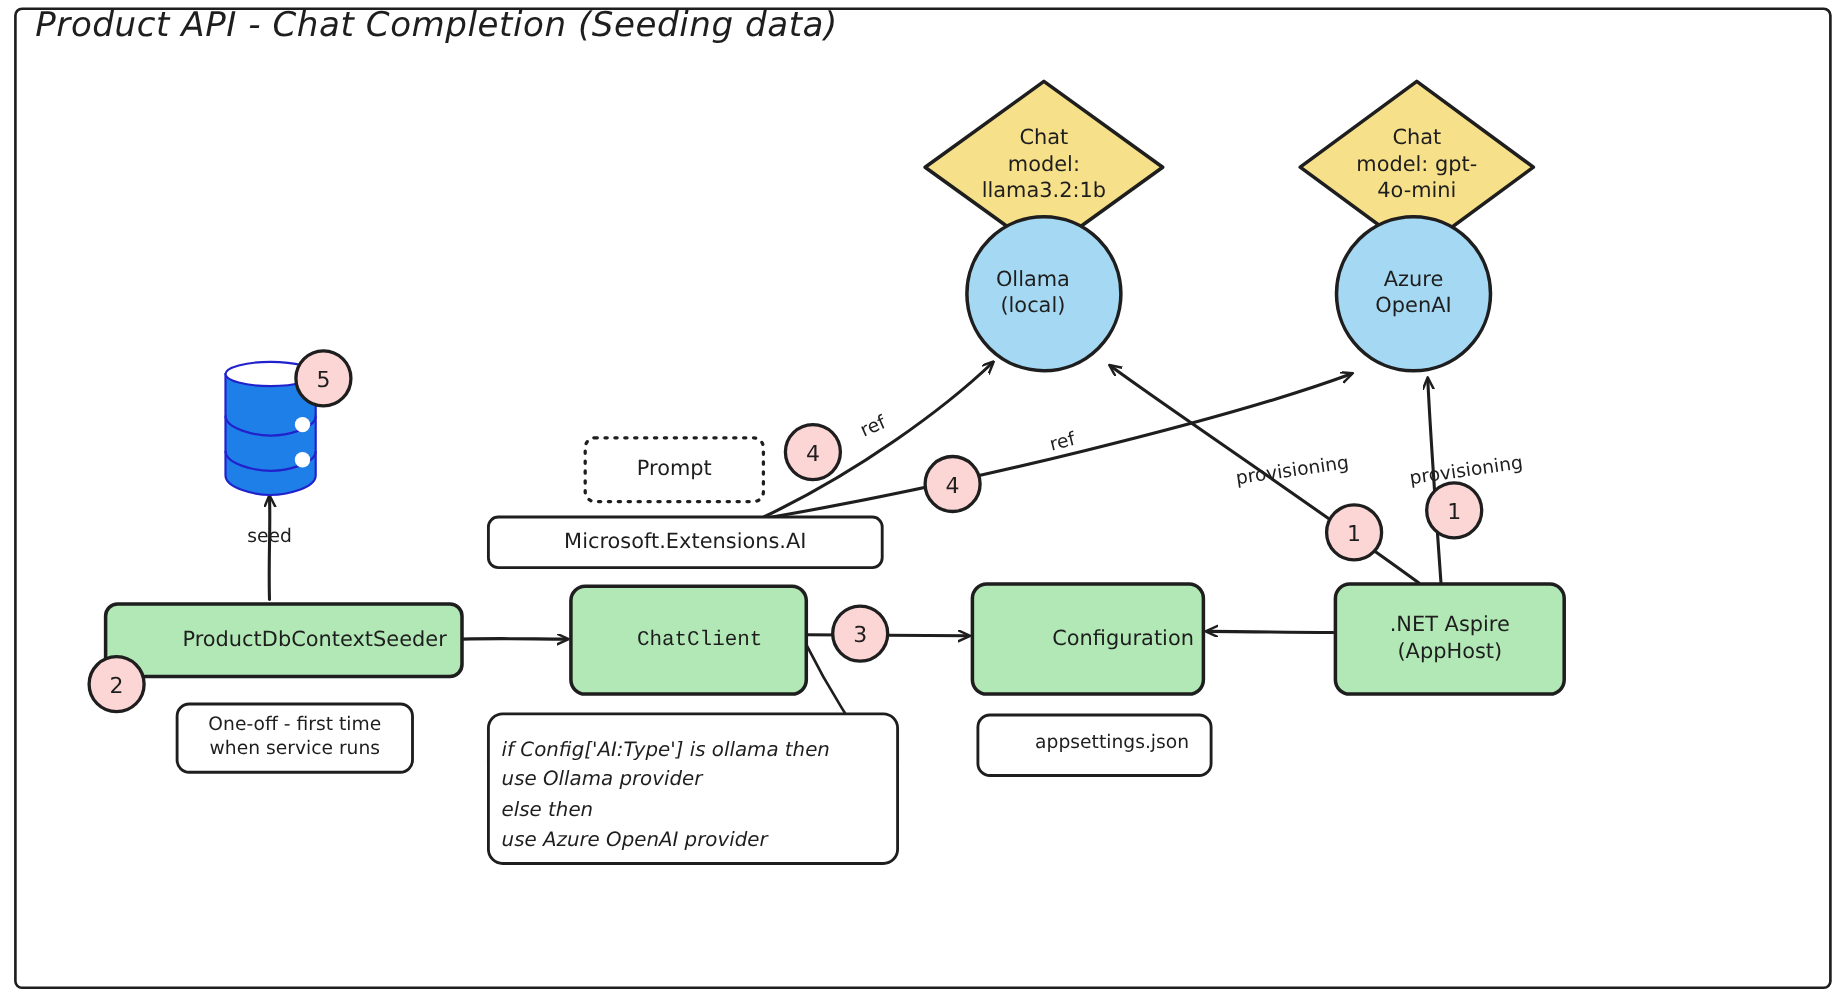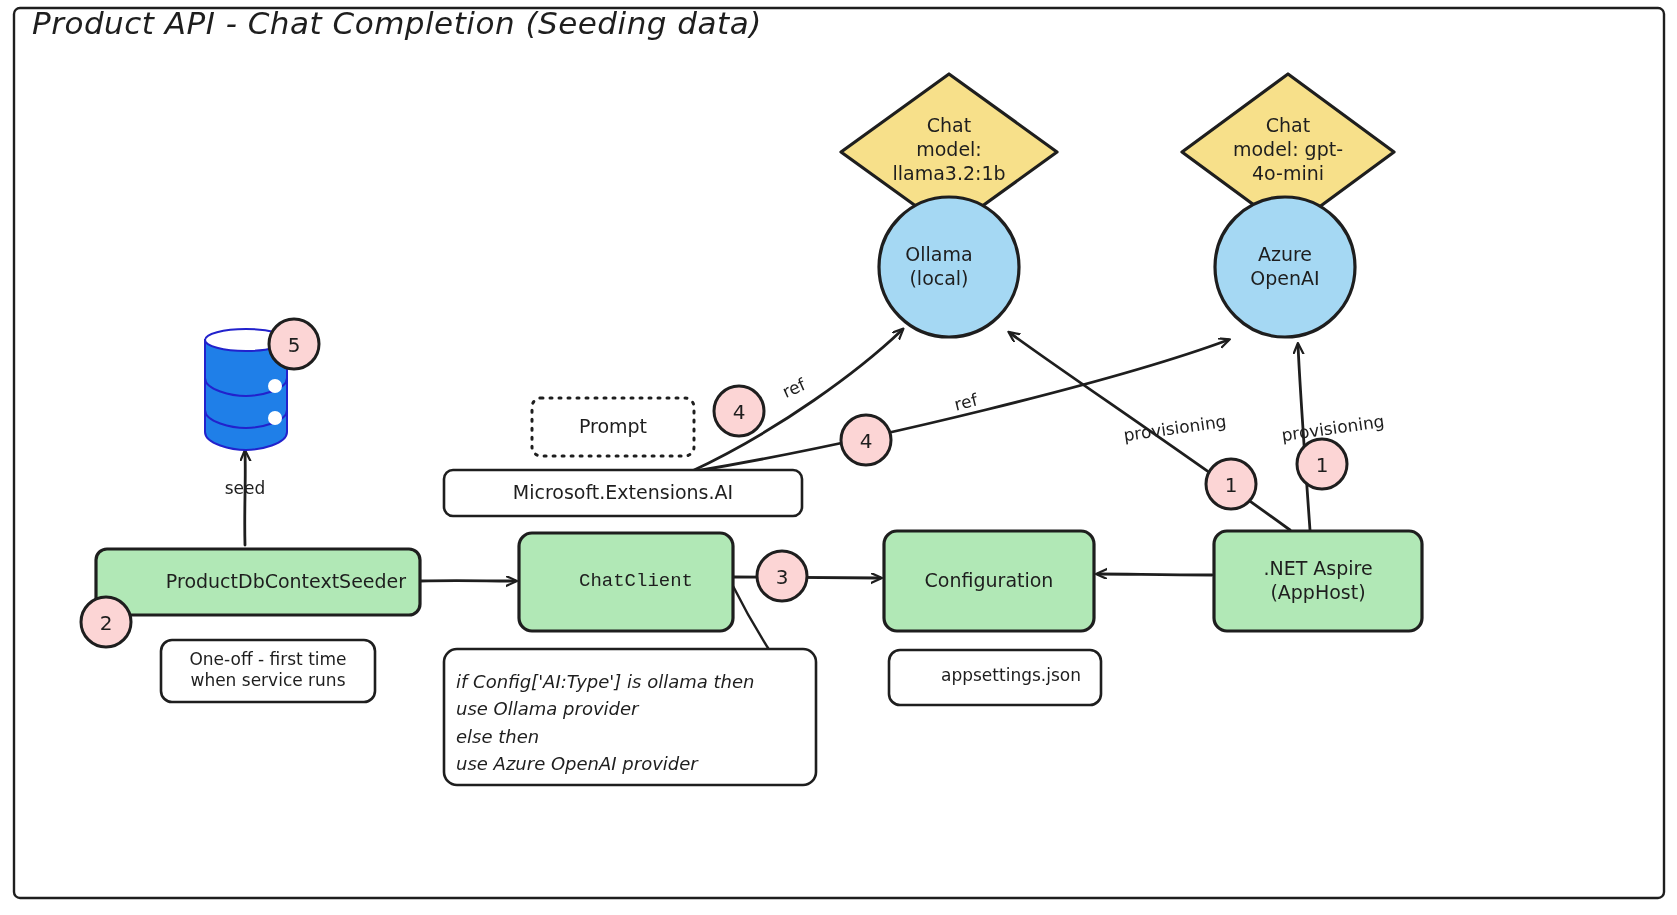--- a/index.html
+++ b/index.html
@@ -112,21 +112,21 @@
 OpenAI</div>
 
   <div class="lbl node-text" style="left:532px;top:415px;width:162px;">Prompt</div>
 
   <div class="lbl node-text" style="left:444px;top:481px;width:358px;">Microsoft.Extensions.AI</div>
 
   <div class="lbl node-text" style="left:96px;top:570px;width:324px;margin-left:28px;">ProductDbContextSeeder</div>
 
   <div class="lbl node-text" style="left:529px;top:570px;width:214px;font-family:Liberation Mono, monospace;">ChatClient</div>
 
-  <div class="lbl node-text" style="left:884px;top:569px;width:210px;">Configuration</div>
+  <div class="lbl node-text" style="left:884px;top:569px;width:210px;padding-left:32px;">Configuration</div>
 
   <div class="lbl node-text" style="left:1214px;top:557px;width:208px;">.NET Aspire
 (AppHost)</div>
 
   <div class="lbl small" style="left:161px;top:649px;width:214px;">One-off - first time
 when service runs</div>
 
   <div class="lbl mono-note" style="left:456px;top:668px;width:360px;">if Config['AI:Type'] is ollama then
    use Ollama provider
 else then

